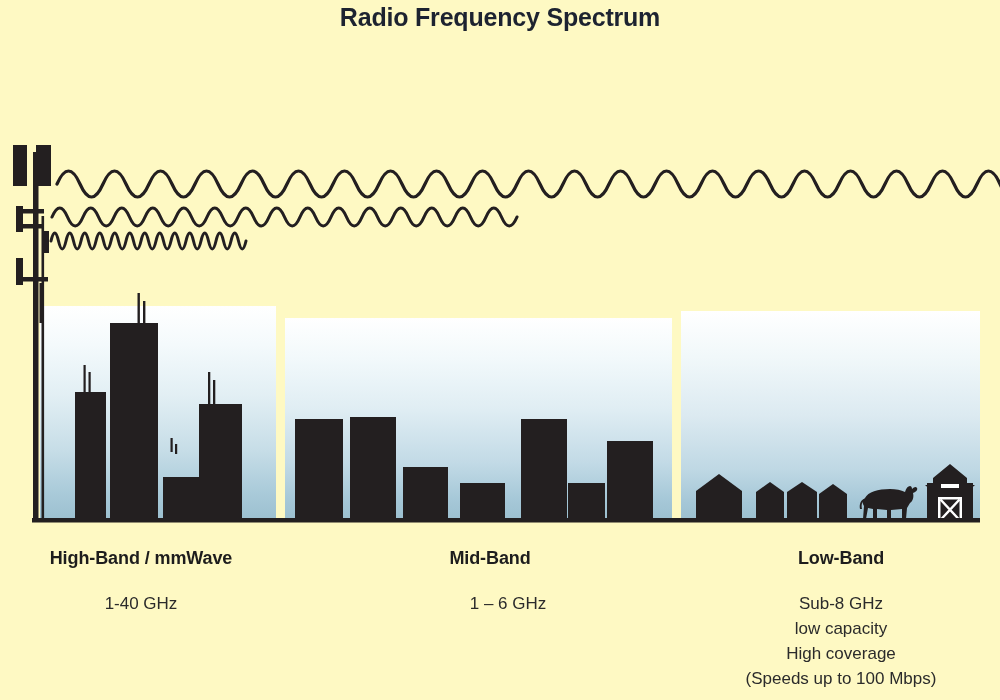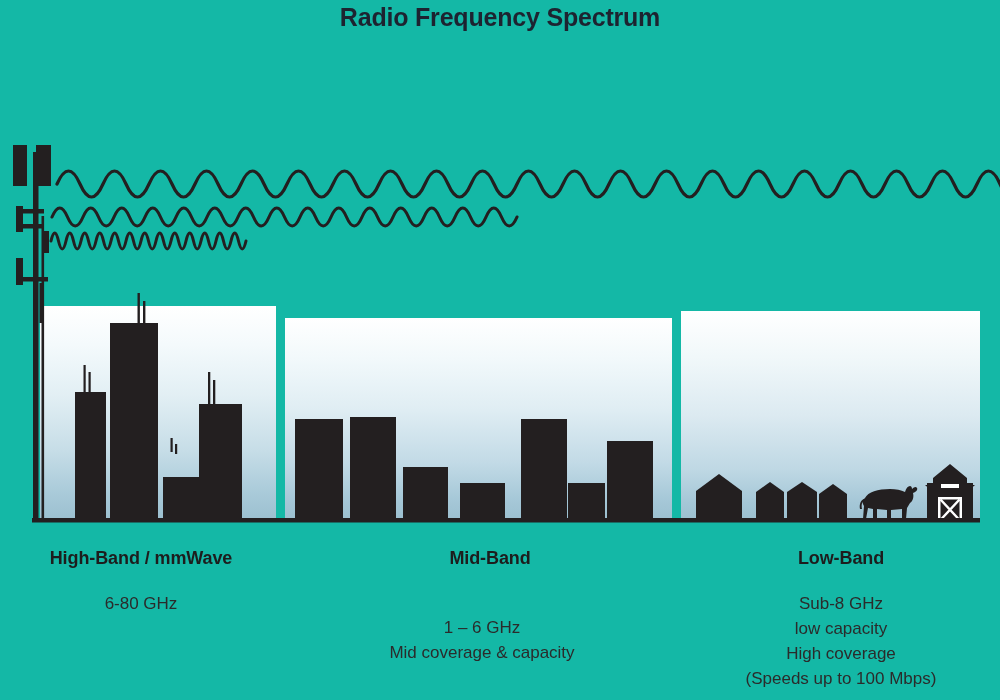--- a/index.html
+++ b/index.html
@@ -12,21 +12,21 @@
     height: 700px;
     font-family: "Liberation Sans", sans-serif;
     overflow: hidden;
     position: relative;
   }
   #stage {
     position: absolute;
     left: 0; top: 0;
     width: 1000px;
     height: 700px;
-    background: #14b8a6;
+    background: #fef9c3;
   }
   #page-title {
     position: absolute;
     left: 0;
     top: 3px;
     width: 1000px;
     text-align: center;
     font-size: 25px;
     font-weight: bold;
     letter-spacing: -0.2px;
@@ -253,27 +253,26 @@
       </g>
     </g>
 
     <g>
       <rect x="32" y="518" width="948" height="4.5" fill="#231f20"></rect>
     </g>
   </svg>
 
   <div class="band-label" style="left:0px; top:548px; width:282px;">High-Band / mmWave</div>
   <div class="band-desc" style="left:0px; top:591px; width:282px;">
-    <div>6-80 GHz</div>
+    <div>1-40 GHz</div>
   </div>
 
   <div class="band-label" style="left:349px; top:548px; width:282px;">Mid-Band</div>
-  <div class="band-desc" style="left:341px; top:591px; width:282px;margin-top:24px;">
+  <div class="band-desc" style="left:367px; top:591px; width:282px;">
     <div>1 – 6 GHz</div>
-    <div>Mid coverage &amp; capacity</div>
   </div>
 
   <div class="band-label" style="left:700px; top:548px; width:282px;">Low-Band</div>
   <div class="band-desc" style="left:700px; top:591px; width:282px;">
     <div>Sub-8 GHz</div>
     <div>low capacity</div>
     <div>High coverage</div>
     <div>(Speeds up to 100 Mbps)</div>
   </div>
 

